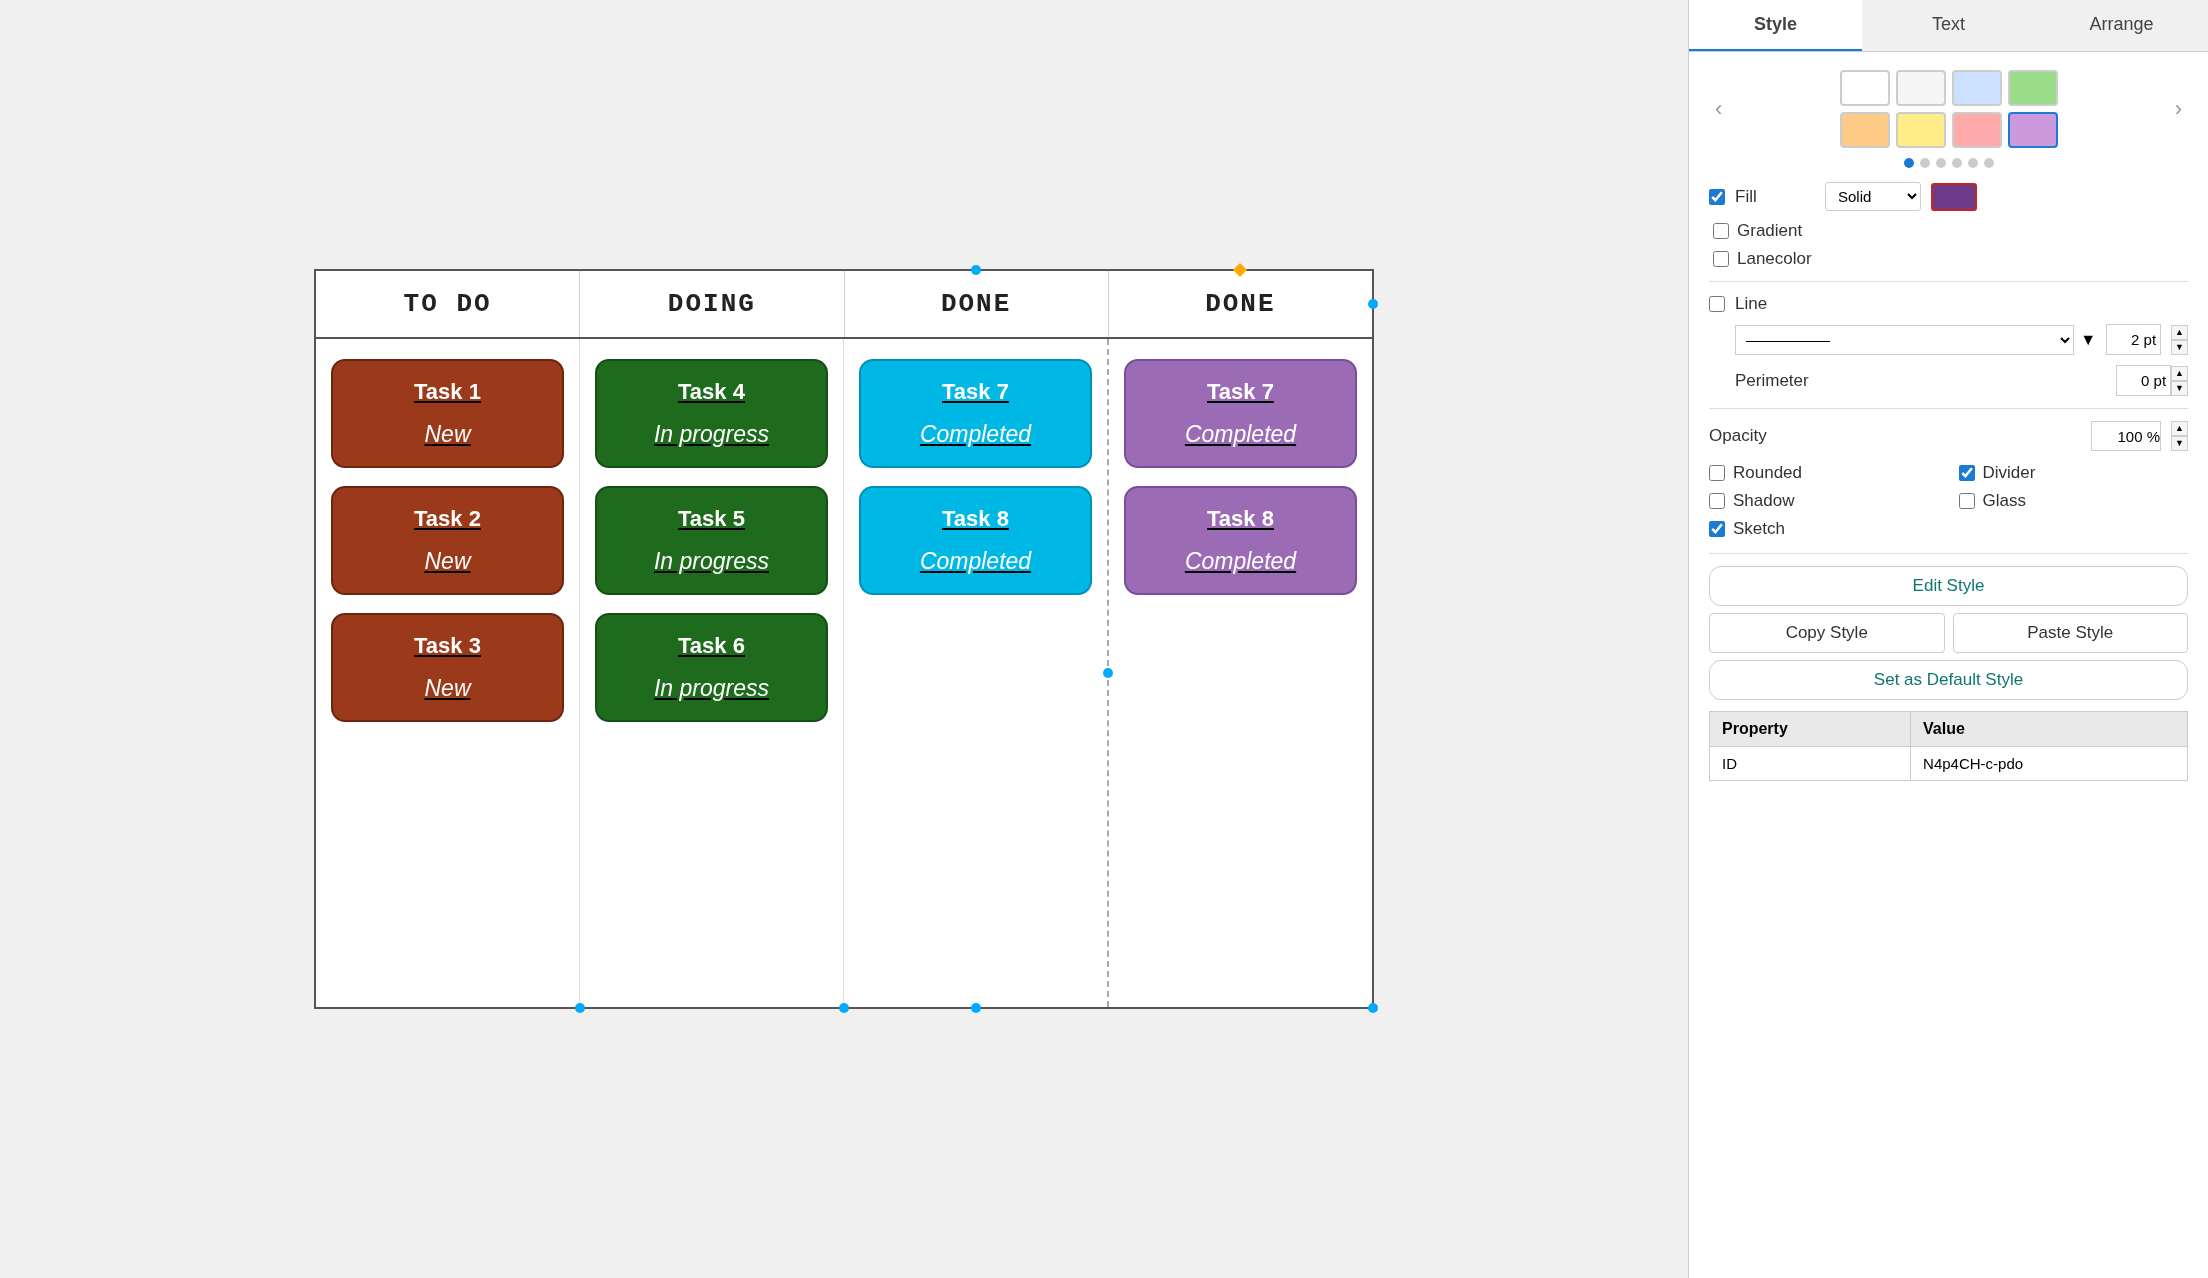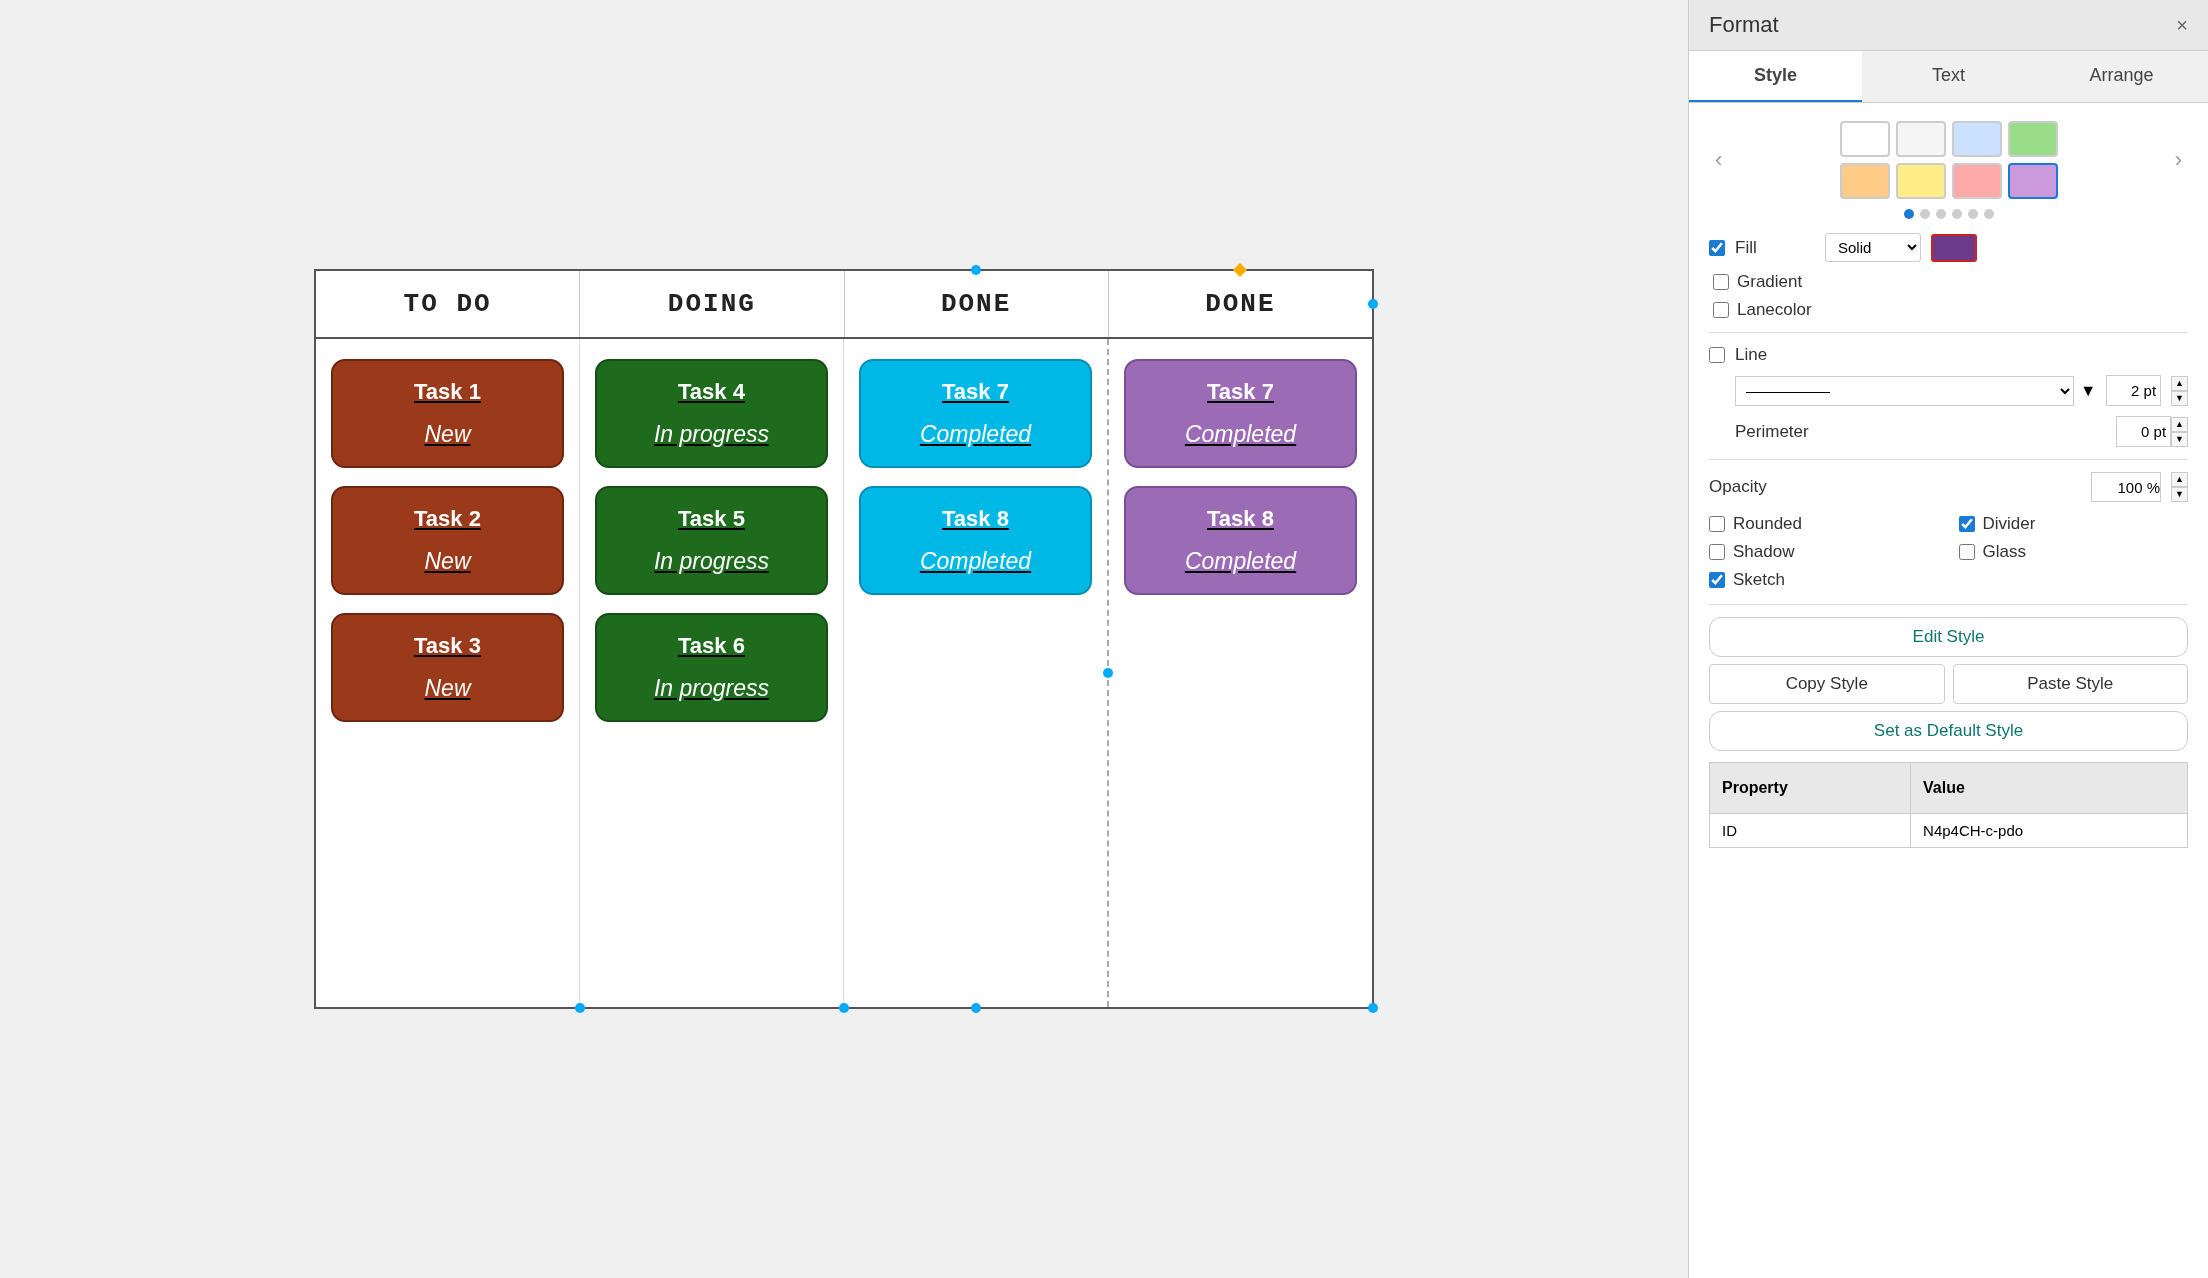--- a/index.html
+++ b/index.html
@@ -414,21 +414,21 @@
     
     .property-table {
       width: 100%;
       border-collapse: collapse;
       border: 1px solid #ccc;
       margin-top: 4px;
     }
 
     .property-table th {
       background: #e8e8e8;
-      padding: 16px 12px;
+      padding: 8px 12px;
       font-size: 16px;
       font-weight: 700;
       text-align: left;
       border: 1px solid #ccc;
     }
 
     .property-table td {
       padding: 8px 12px;
       font-size: 15px;
       border: 1px solid #ccc;
@@ -541,24 +541,20 @@
     </div>
 
     <div class="handle" style="position:absolute; bottom:-6px; left:25%; transform:translateX(-50%);"></div>
     <div class="handle" style="position:absolute; bottom:-6px; left:50%; transform:translateX(-50%);"></div>
     <div class="handle" style="position:absolute; bottom:-6px; right:-6px;"></div>
   </div>
 </div>
 
 <div class="right-panel">
 
-  <div class="panel-header">
-    <span class="panel-title">Format</span>
-    <span class="panel-close">×</span>
-  </div>
 
   <div class="panel-tabs">
     <div class="panel-tab active">Style</div>
     <div class="panel-tab">Text</div>
     <div class="panel-tab">Arrange</div>
   </div>
 
   <div class="panel-content">
 
     

